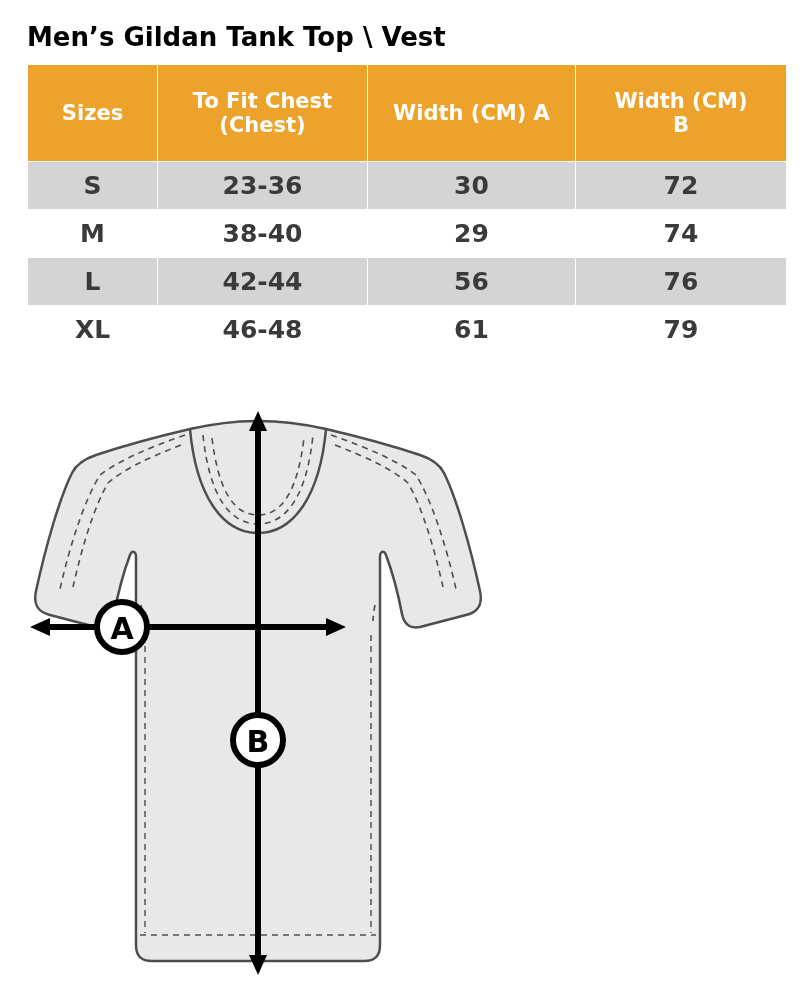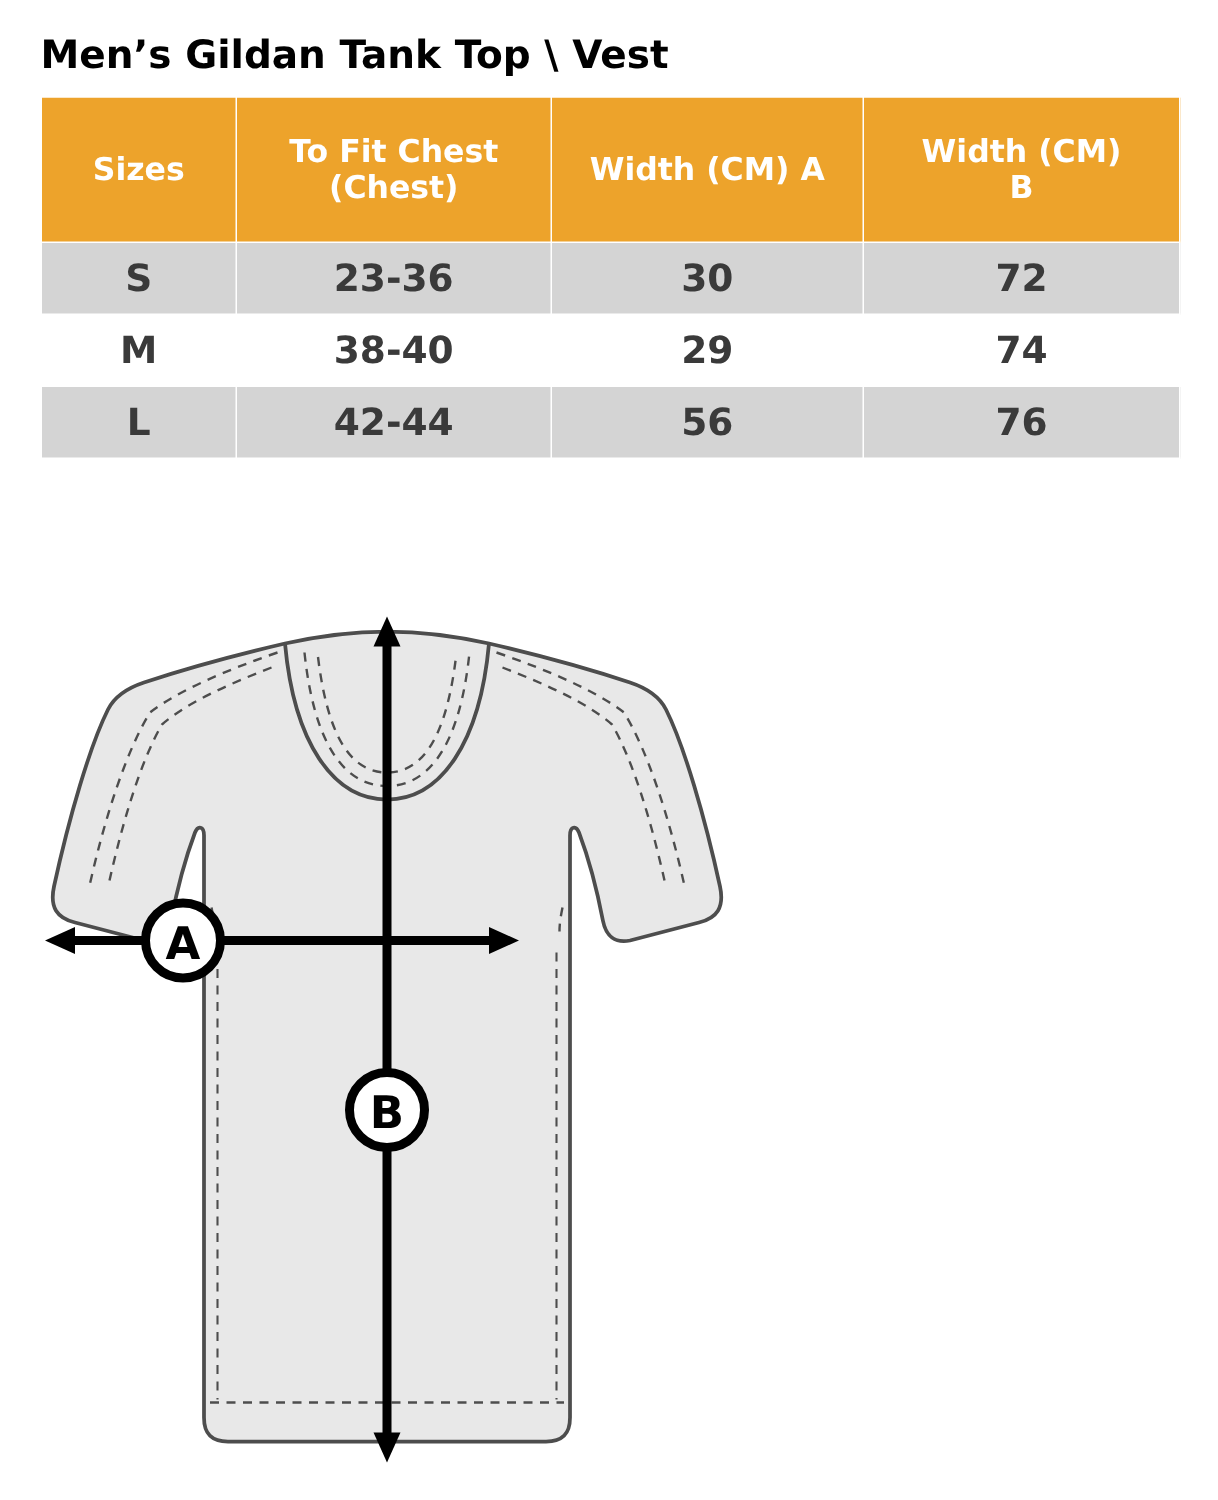--- a/index.html
+++ b/index.html
@@ -115,20 +115,26 @@
         <td>M</td>
         <td>38-40</td>
         <td>29</td>
         <td>74</td>
       </tr>
       <tr class="odd">
         <td>L</td>
         <td>42-44</td>
         <td>56</td>
         <td>76</td>
+      </tr>
+      <tr class="even">
+        <td>XL</td>
+        <td>46-48</td>
+        <td>61</td>
+        <td>79</td>
       </tr>
     </tbody>
   </table>
 
   <div class="figure">
     <svg width="812" height="595" viewBox="0 0 812 595" xmlns="http://www.w3.org/2000/svg">
 
       <g>
         <path d="M258 16
                  C 236 16, 212 19, 190 24

